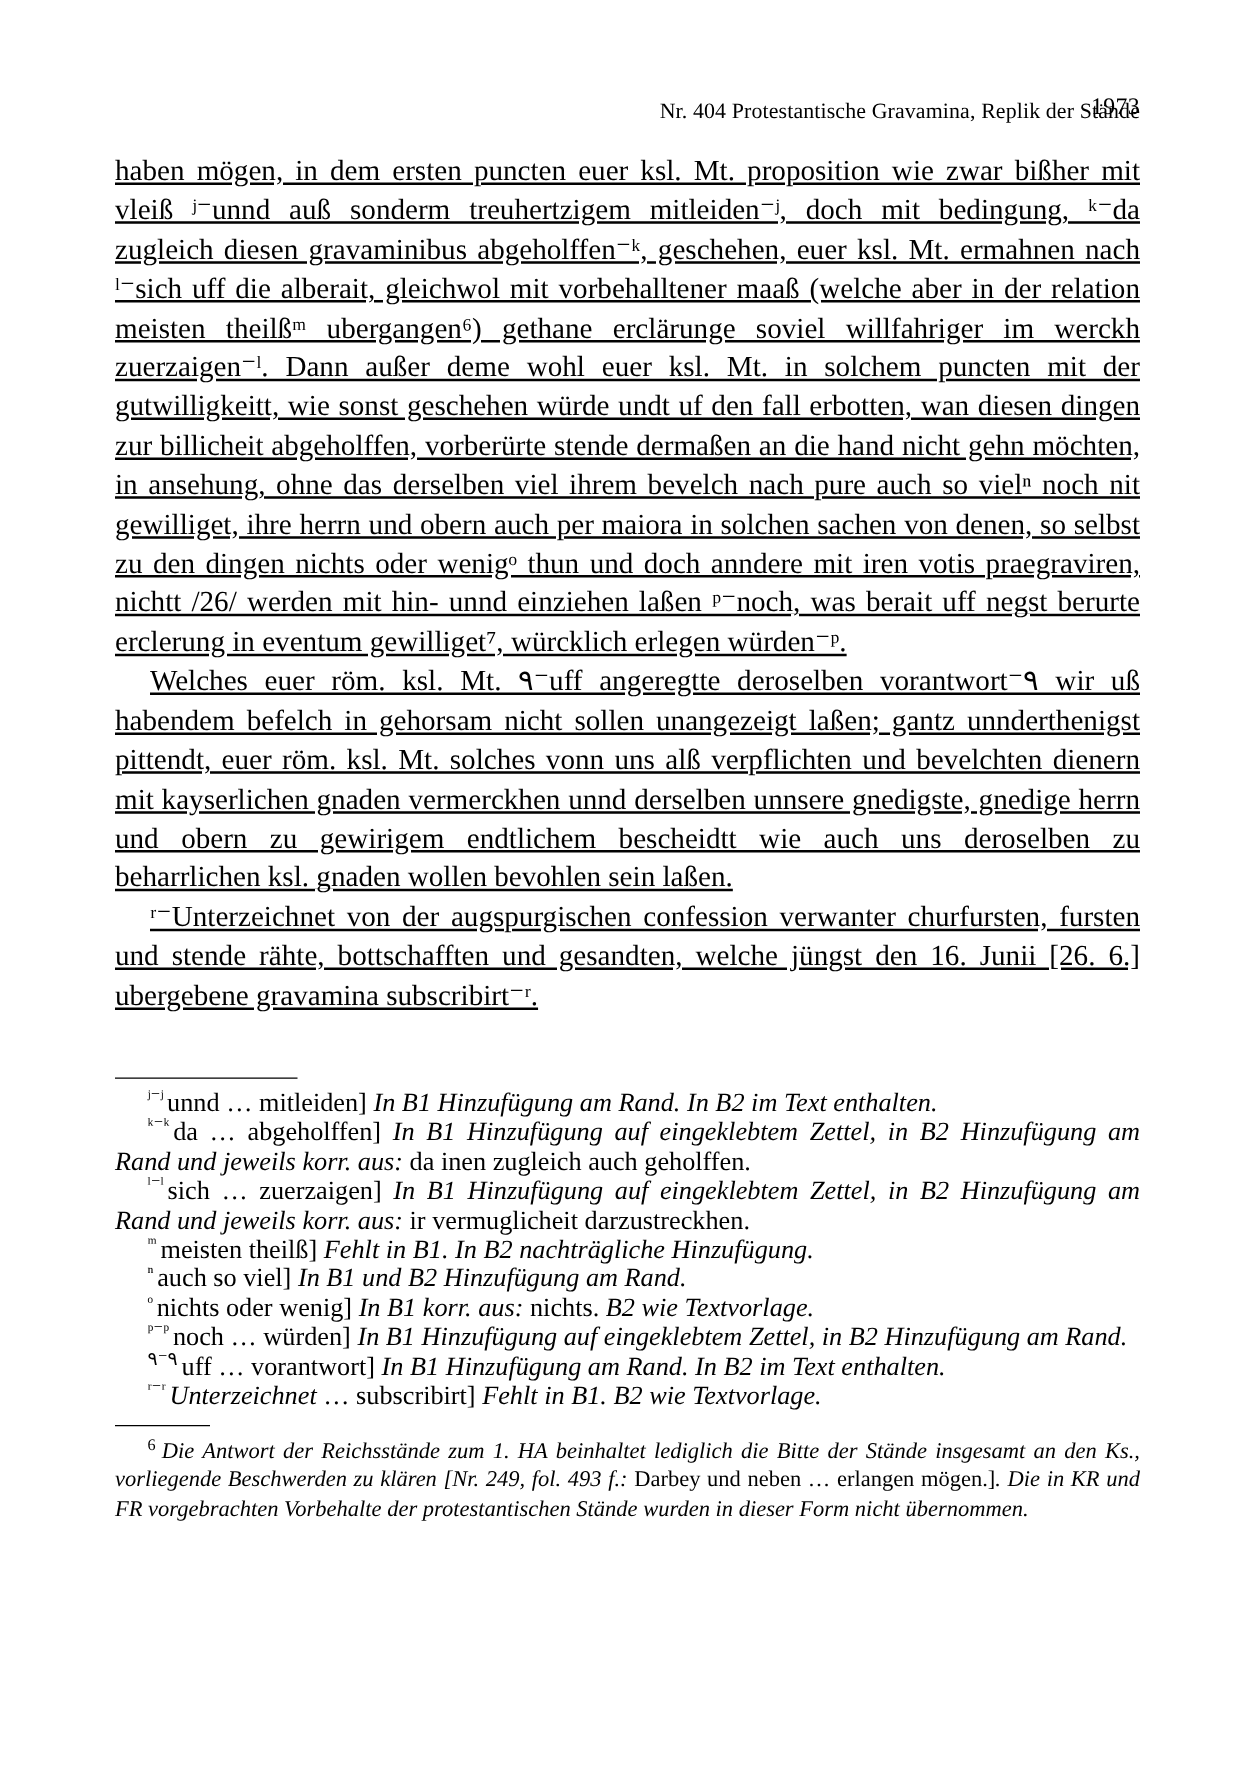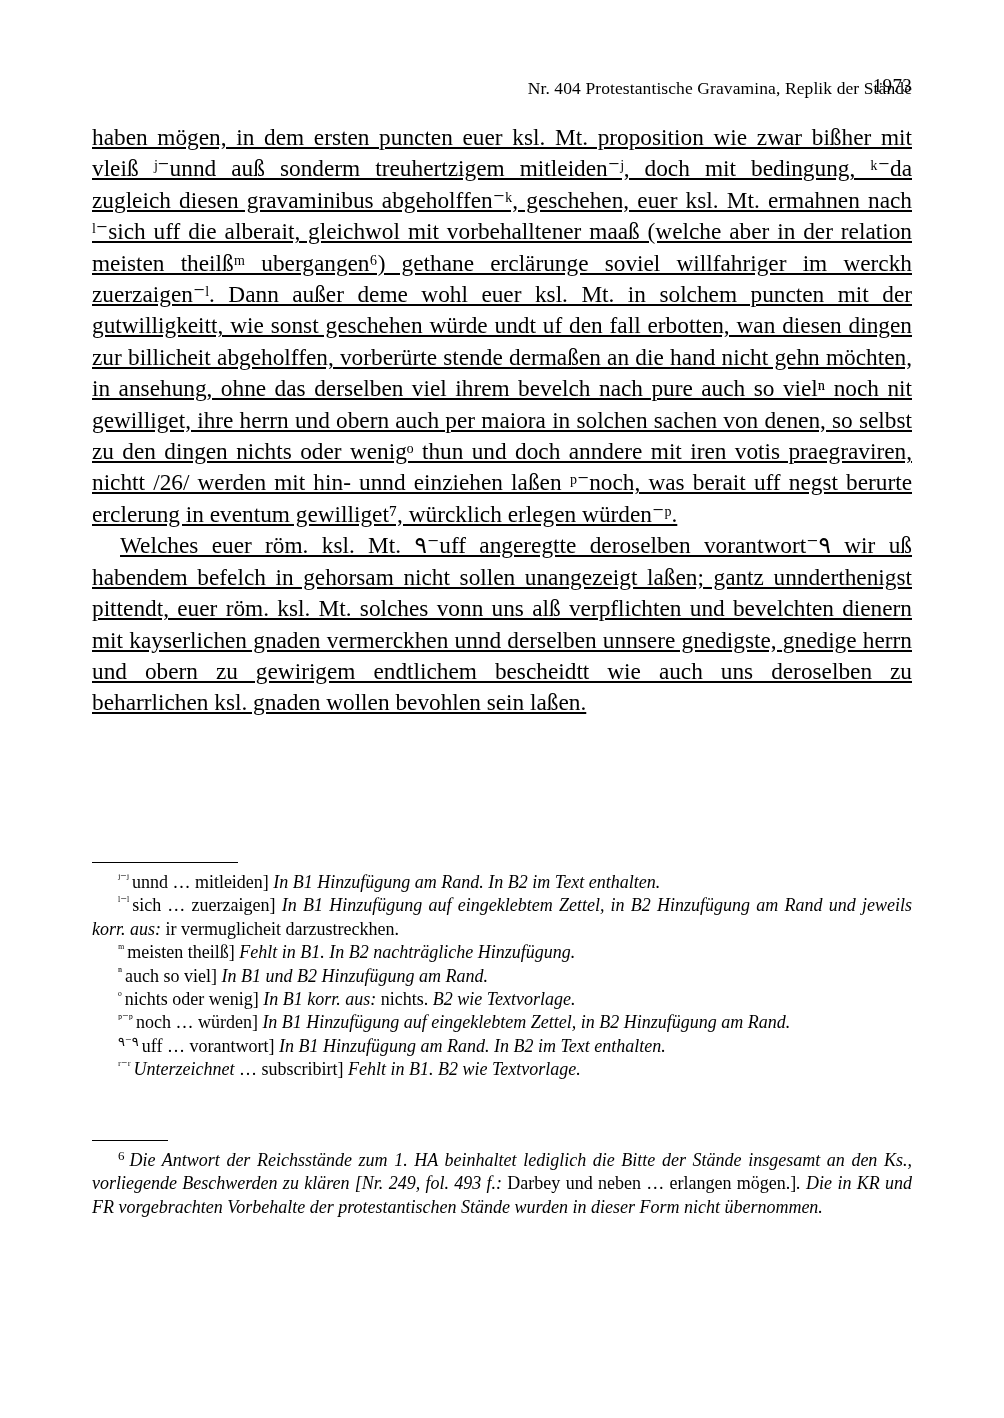--- a/index.html
+++ b/index.html
@@ -83,21 +83,21 @@
     width: 76px;
   }
   .apparatus {
     position: absolute;
     left: 92px;
     top: 871px;
     width: 820px;
   }
   .apparatus .note {
     margin: 0 0 0 0;
-    font-size: 18px;
+    font-size: 21px;
     line-height: 23.4px;
     text-align: justify;
     text-indent: 26px;
   }
   .apparatus .note .sup,
   .footnotes .note .sup {
     font-size: 0.72em;
     vertical-align: 0.48em;
     line-height: 0;
   }
@@ -129,27 +129,29 @@
 <div id="page">
 
   <div class="runhead">
     <span class="runhead-title">Nr. 404 Protestantische Gravamina, Replik der Stände</span>
     <span class="runhead-folio">1973</span>
   </div>
 
   <div class="body-block">
     <p>haben mögen, in dem ersten puncten euer ksl. Mt. proposition wie zwar bißher mit vleiß ʲ⁻unnd auß sonderm treuhertzigem mitleiden⁻ʲ, doch mit bedingung, ᵏ⁻da zugleich diesen gravaminibus abgeholffen⁻ᵏ, geschehen, euer ksl. Mt. ermahnen nach ˡ⁻sich uff die alberait, gleichwol mit vorbehalltener maaß (welche aber in der relation meisten theilßᵐ ubergangen⁶) gethane erclärunge soviel willfahriger im werckh zuerzaigen⁻ˡ. Dann außer deme wohl euer ksl. Mt. in solchem puncten mit der gutwilligkeitt, wie sonst geschehen würde undt uf den fall erbotten, wan diesen dingen zur billicheit abgeholffen, vorberürte stende dermaßen an die hand nicht gehn möchten, in ansehung, ohne das derselben viel ihrem bevelch nach pure auch so vielⁿ noch nit gewilliget, ihre herrn und obern auch per maiora in solchen sachen von denen, so selbst zu den dingen nichts oder wenigᵒ thun und doch anndere mit iren votis praegraviren, nichtt /26/ werden mit hin- unnd einziehen laßen ᵖ⁻noch, was berait uff negst berurte erclerung in eventum gewilliget⁷, würcklich erlegen würden⁻ᵖ.</p>
     <p class="indent">Welches euer röm. ksl. Mt. ۹⁻uff angeregtte deroselben vorantwort⁻۹ wir uß habendem befelch in gehorsam nicht sollen unangezeigt laßen; gantz unnderthenigst pittendt, euer röm. ksl. Mt. solches vonn uns alß verpflichten und bevelchten dienern mit kayserlichen gnaden vermerckhen unnd derselben unnsere gnedigste, gnedige herrn und obern zu gewirigem endtlichem bescheidtt wie auch uns deroselben zu beharrlichen ksl. gnaden wollen bevohlen sein laßen.</p>
+    <p class="indent"><span class="sup"></span><span>ʳ⁻Unterzeichnet von der augspurgischen confession verwanter churfursten, fursten und stende rähte, bottschafften und gesandten, welche jüngst den 16. Junii [26. 6.] ubergebene gravamina subscribirt⁻ʳ.</span></p>
   </div>
 
   <div class="rule" id="rule-apparatus"></div>
 
   <div class="apparatus">
     <p class="note"><span class="sup lbl">ʲ⁻ʲ</span><span>unnd … mitleiden]</span> <span class="it">In B1 Hinzufügung am Rand. In B2 im Text enthalten.</span></p>
 
+    <p class="note"><span class="sup lbl">ᵏ⁻ᵏ</span><span>da … abgeholffen]</span> <span class="it">In B1 Hinzufügung auf eingeklebtem Zettel, in B2 Hinzufügung am Rand und jeweils korr. aus:</span> <span>da inen zugleich auch geholffen.</span></p>
 
     <p class="note"><span class="sup lbl">ˡ⁻ˡ</span><span>sich … zuerzaigen]</span> <span class="it">In B1 Hinzufügung auf eingeklebtem Zettel, in B2 Hinzufügung am Rand und jeweils korr. aus:</span> <span>ir vermuglicheit darzustreckhen.</span></p>
 
     <p class="note"><span class="sup lbl">ᵐ</span><span>meisten theilß]</span> <span class="it">Fehlt in B1. In B2 nachträgliche Hinzufügung.</span></p>
 
     <p class="note"><span class="sup lbl">ⁿ</span><span>auch so viel]</span> <span class="it">In B1 und B2 Hinzufügung am Rand.</span></p>
 
     <p class="note"><span class="sup lbl">ᵒ</span><span>nichts oder wenig]</span> <span class="it">In B1 korr. aus:</span> <span>nichts.</span> <span class="it">B2 wie Textvorlage.</span></p>
 
     <p class="note"><span class="sup lbl">ᵖ⁻ᵖ</span><span>noch … würden]</span> <span class="it">In B1 Hinzufügung auf eingeklebtem Zettel, in B2 Hinzufügung am Rand.</span></p>

